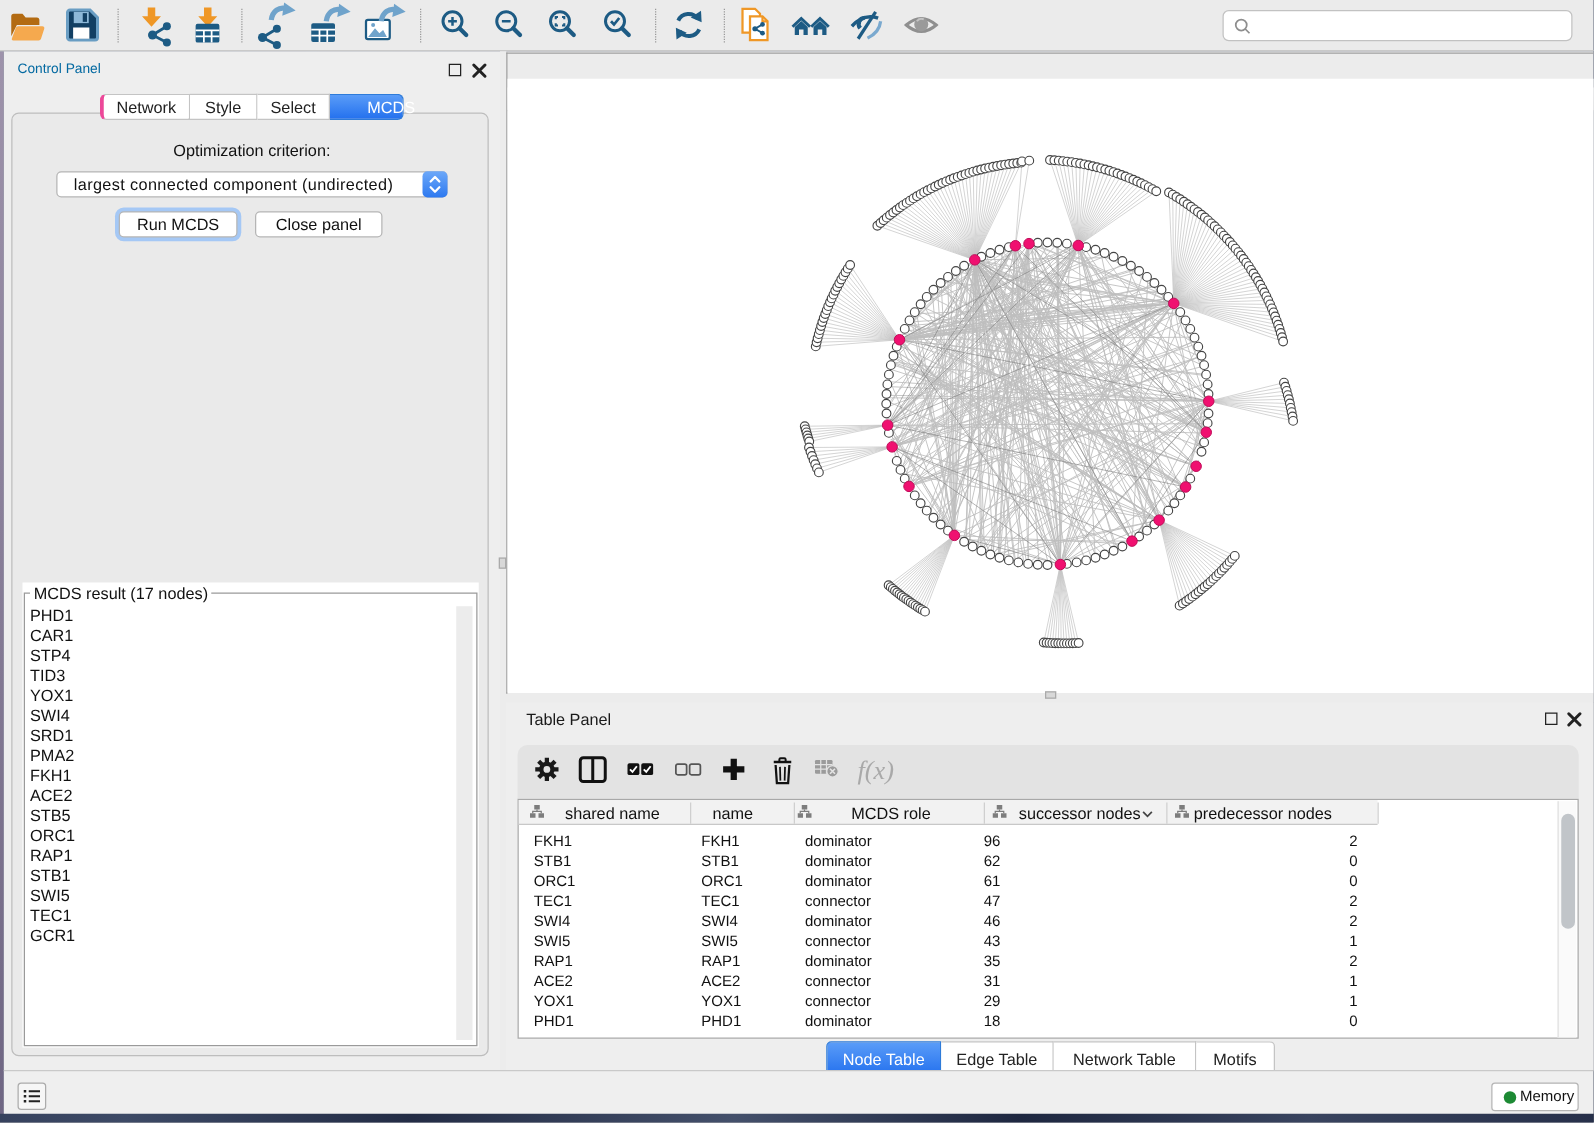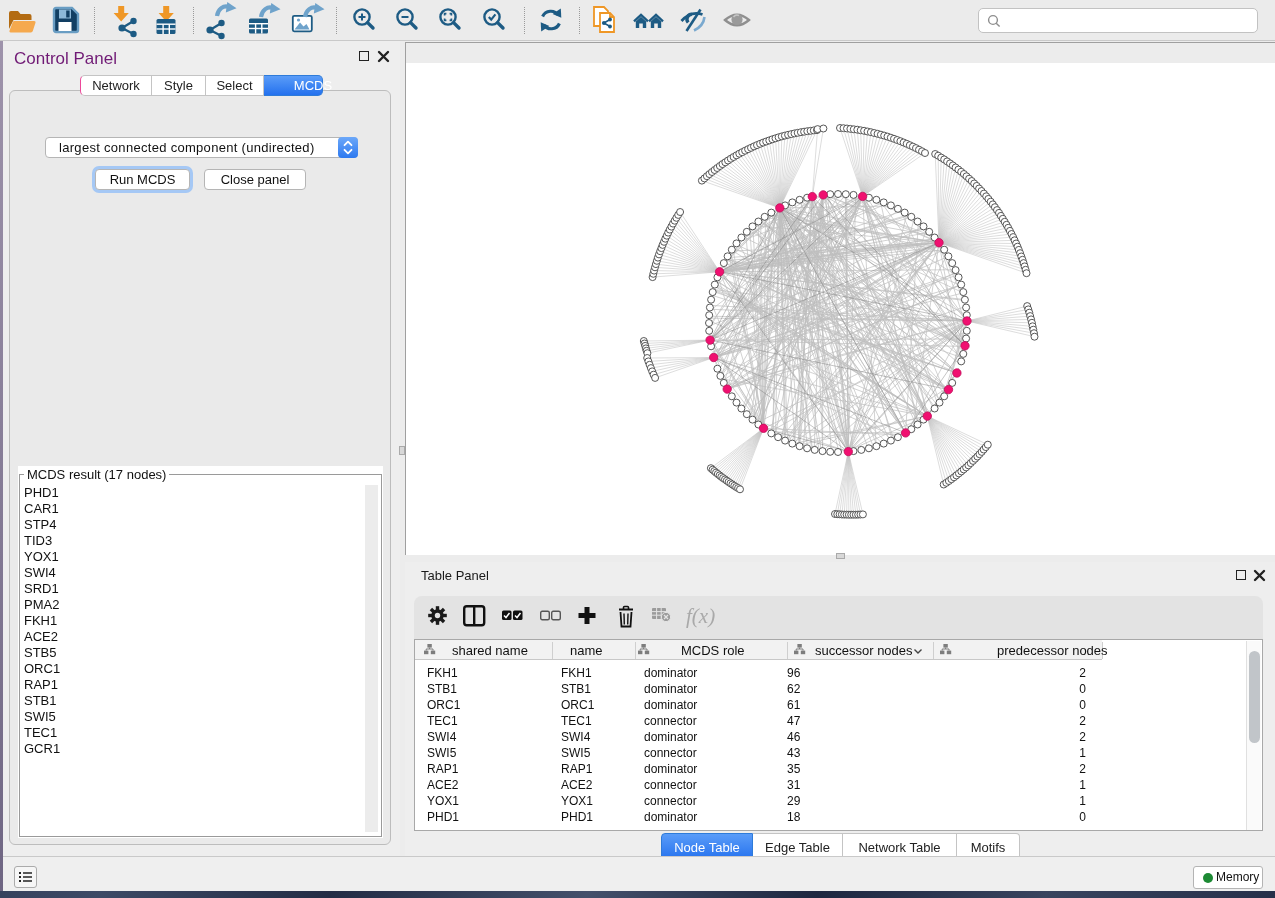--- a/index.html
+++ b/index.html
@@ -7,25 +7,25 @@
 body { font-family:"Liberation Sans", sans-serif; background:#222b42; position:relative; }
 .abs { position:absolute; }
 #wallpaper { left:0; top:0; width:1275px; height:898px;
   background:linear-gradient(100deg,#2b3450 0%,#3d4a66 18%,#232c45 34%,#44506b 52%,#1e2740 68%,#39445f 84%,#27304a 100%); }
 #leftstrip { left:0; top:41px; width:3px; height:850px; background:linear-gradient(#9e93ab,#6f6683); }
 #deskbg { left:400px; top:41px; width:875px; height:815px; background:#ececec; }
 #toolbar { left:0; top:0; width:1275px; height:41px; background:#ebebeb; border-bottom:1px solid #c9c9c9; }
 .tsep { position:absolute; top:7px; width:0; height:27px; border-left:1px dotted #9a9a9a; }
 #searchbox { left:978px; top:8px; width:280px; height:25px; background:#fff; border:1px solid #c2c2c2; border-radius:5px; }
 #ctrlpanel { left:3px; top:41px; width:397px; height:815px; background:#eeeeee; }
-#ctitle { left:11px; top:8px; font-size:17px; color:#701a75; }
+#ctitle { left:11px; top:8px; font-size:11px; color:#0369a1; }
 .wbtn { position:absolute; width:10px; height:10px; border:1.6px solid #222; }
 #tabs { left:77px; top:34px; height:21px; display:flex; font-size:13px; }
 .tab { border:1px solid #c4c4c4; border-left:none; background:#fff; color:#222; display:flex; align-items:center; justify-content:center; }
-.tab.first { border-left:1px solid #ec4899; border-radius:5px 0 0 5px; }
+.tab.first { border-left:3px solid #ec4899; border-radius:5px 0 0 5px; }
 .tab.sel { border-radius:0 5px 5px 0; background:linear-gradient(#5a9cf8,#2471ee); border-color:#2e7bd9; color:#fff;padding-left:40px; }
 #tabpane { left:6px; top:49px; width:382px; height:755px; border:1px solid #bdbdbd; border-radius:6px; background:#eaeaea; }
 #optlabel { left:0px; top:72px; width:397px; text-align:center; font-size:13px; color:#111; }
 #selectbox { left:42px; top:96px; width:313px; height:21px; background:#fff; border:1px solid #b5b5b5; border-radius:4px; font-size:13px; letter-spacing:0.3px; color:#111; line-height:19px; text-align:left; padding-left:13px; }
 #selbtn { right:-1px; top:-1px; width:20px; height:21px; border-radius:4px; background:linear-gradient(#6ca8f9,#2d79f0); position:absolute; }
 .btn { position:absolute; top:128px; height:21px; background:#fff; border:1px solid #b5b5b5; border-radius:4px; font-size:13px; color:#111; text-align:center; line-height:19px; }
 #runbtn { left:92px; width:95px; box-shadow:0 0 0 3px #a5c8f5; }
 #closebtn { left:201px; width:102px; }
 #mcdsbox { left:15px; top:425px; width:365px; height:372px; background:#fff; }
 #mcdsborder { left:16px; top:433px; width:363px; height:363px; border:1px solid #9a9a9a; }
@@ -238,20 +238,21 @@
   <svg class="abs" style="left:374px; top:9px" width="13" height="13" viewBox="0 0 13 13">
       <path d="M2 2 L11 11 M11 2 L2 11" stroke="#222" stroke-width="2.4" stroke-linecap="round"></path>
     </svg>
   <div id="tabpane" class="abs"></div>
   <div id="tabs" class="abs">
     <div class="tab first" style="width:72px">Network</div>
     <div class="tab" style="width:54px">Style</div>
     <div class="tab" style="width:58px">Select</div>
     <div class="tab sel" style="width:59px">MCDS</div>
   </div>
+  <div id="optlabel" class="abs">Optimization criterion:</div>
   <div id="selectbox" class="abs">largest connected component (undirected)
     <div id="selbtn"><svg width="20" height="21" viewBox="0 0 20 21">
           <path d="M6.5 8.2 L10 4.6 L13.5 8.2" fill="none" stroke="#fff" stroke-width="1.8" stroke-linecap="round" stroke-linejoin="round"></path>
           <path d="M6.5 12.8 L10 16.4 L13.5 12.8" fill="none" stroke="#fff" stroke-width="1.8" stroke-linecap="round" stroke-linejoin="round"></path>
         </svg></div>
   </div>
   <div id="runbtn" class="btn">Run MCDS</div>
   <div id="closebtn" class="btn">Close panel</div>
   <div id="mcdsbox" class="abs"></div>
   <div id="mcdsborder" class="abs"></div>
@@ -1242,21 +1243,21 @@
         </svg>
         <svg class="abs orgicon" style="left:525px" width="12" height="11" viewBox="0 0 12 11">
           <g fill="#7d7d7d">
             <rect x="3.4" y="0" width="4.4" height="3.6"></rect>
             <rect x="0" y="6.6" width="4.4" height="3.6"></rect>
             <rect x="6.8" y="6.6" width="4.4" height="3.6"></rect>
             <path d="M5.6 3.6 V5 M2.2 6.6 V5 H9 V6.6" fill="none" stroke="#7d7d7d" stroke-width="1"></path>
           </g>
         </svg>
       <div class="hlabel" style="left:400px">successor nodes</div>
-      <div class="hlabel" style="left:582px">predecessor nodes</div>
+      <div class="hlabel" style="left:540px">predecessor nodes</div>
       <svg class="abs" style="left:498px;top:8px" width="10" height="7" viewBox="0 0 10 7">
           <path d="M1.5 1.5 L5 5 L8.5 1.5" fill="none" stroke="#444" stroke-width="1.4"></path>
         </svg>
     </div>
     <div id="trows">
         <div class="trow" style="top:25px">
           <span class="c1">FKH1</span>
           <span class="c2">FKH1</span>
           <span class="c3">dominator</span>
           <span class="c4">96</span>

